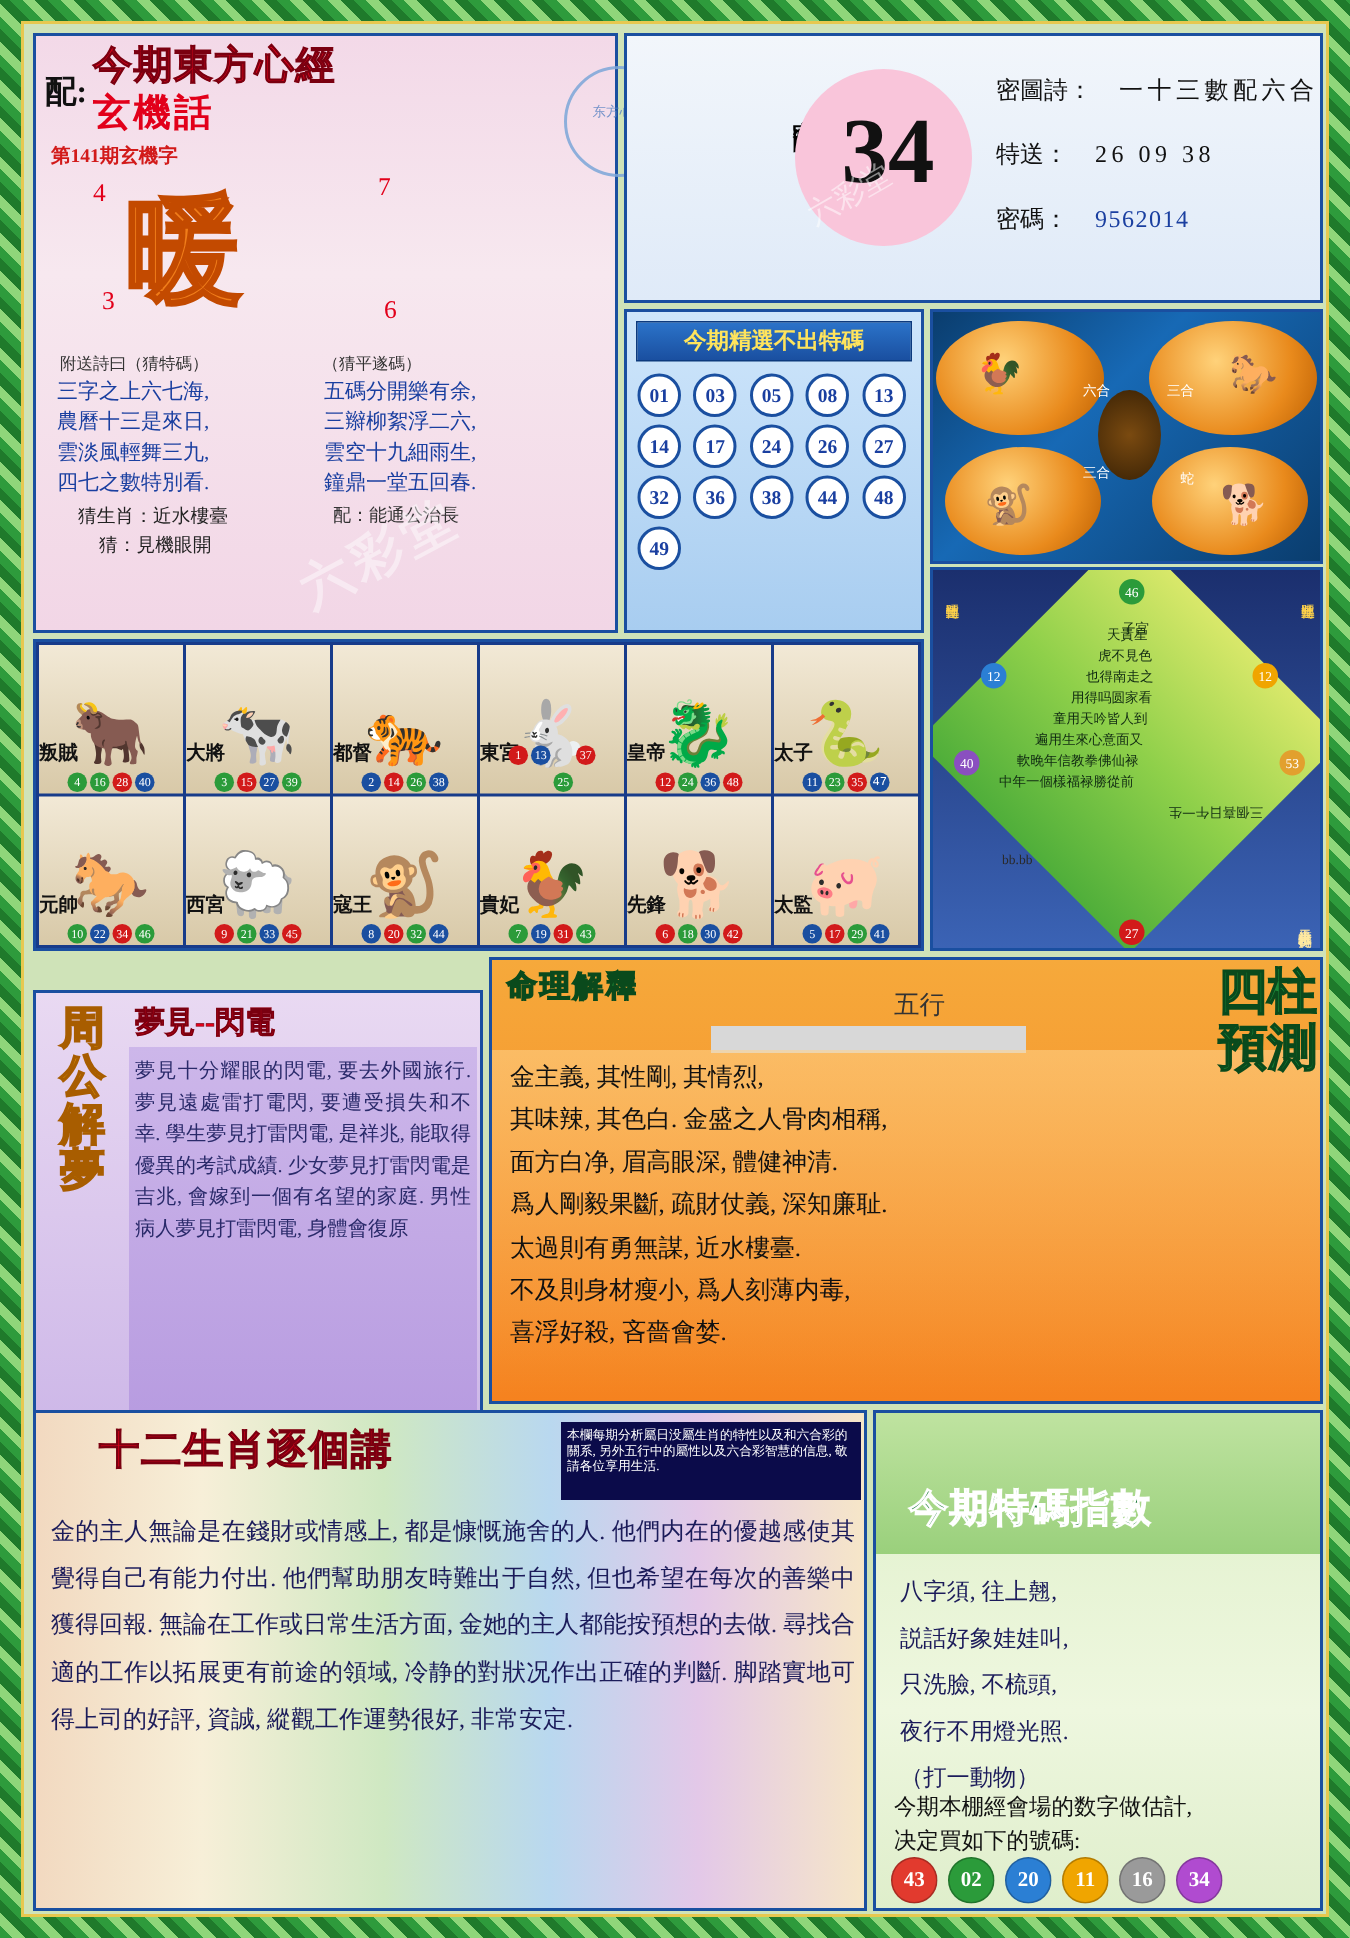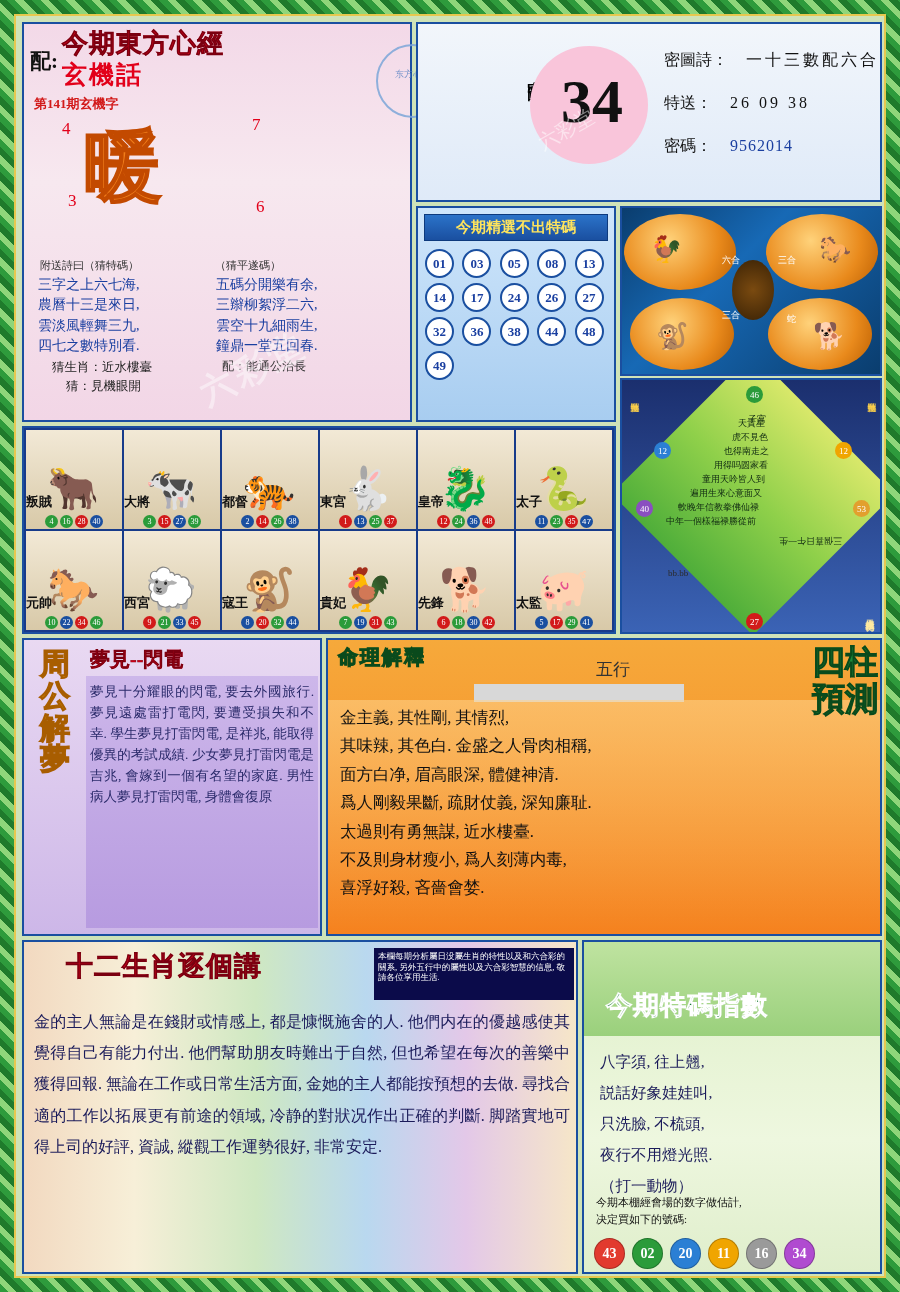--- a/index.html
+++ b/index.html
@@ -43,21 +43,21 @@
   .big-char {
     position:absolute; left:60px; top:2px;
     font-size:78px; color:#f07d1a; font-weight:bold;
     -webkit-text-stroke:2px #c34a00;
     font-family:"Liberation Serif", serif;
   }
   .num4 { position:absolute; left:38px; top:6px; font-size:17px; color:#e2001a; }
   .num7 { position:absolute; left:228px; top:2px; font-size:17px; color:#e2001a; }
   .num3 { position:absolute; left:44px; top:78px; font-size:17px; color:#e2001a; }
   .num6 { position:absolute; left:232px; top:84px; font-size:17px; color:#e2001a; }
-  .poem-head { display:flex; font-size:11px; color:#333; padding:2px 0 0 16px;margin-top:23px; }
+  .poem-head { display:flex; font-size:11px; color:#333; padding:2px 0 0 16px; }
   .poem-head span:first-child { width:175px; }
   .poem-cols { display:flex; padding:2px 0 0 14px; }
   .poem-col { width:178px; font-size:14px; color:#1a3fa0; line-height:1.45; }
   .poem-col.c2 { color:#1a3fa0; }
   .guess { font-size:12.5px; color:#222; padding:3px 0 0 28px; }
   .guess2 { font-size:12.5px; color:#222; padding:2px 0 0 42px; }
   .pei-bottom { font-size:12px; color:#333; padding-left:8px;}
   
   .stamp {
     position:absolute; left:352px; top:20px; width:74px; height:74px;
@@ -133,21 +133,21 @@
     position:absolute; left:31px; top:14px; width:200px; height:200px;
     background:linear-gradient(180deg,#d9e86a,#8fd04a 50%,#4fae3a);
     transform:rotate(45deg);
   }
   .dia-txt { position:absolute; left:0; top:0; width:262px; height:256px; }
   .dia-line { position:absolute; font-size:9px; color:#102a12; line-height:1.15; }
   .d-ball { position:absolute; width:17px; height:17px; border-radius:50%; display:flex; align-items:center; justify-content:center; font-size:9px; color:#fff; }
   .side-v { position:absolute; writing-mode:vertical-rl; font-size:9px; color:#ffd24a; }
   
   #dream {
-    left:6px; top:622px; width:300px; height:298px;
+    left:6px; top:644px; width:300px; height:298px;
     background:linear-gradient(180deg,#e9d9f2,#cdb7e8);
     border:2px solid #1a4fa0;
   }
   .dream-side {
     position:absolute; left:4px; top:8px; width:54px;
     font-size:30px; color:#f2a900; font-weight:bold; line-height:1.06;
     -webkit-text-stroke:1.2px #a85d00; text-align:center;
   }
   .dream-title { position:absolute; left:66px; top:6px; font-size:20px; color:#e2001a; font-weight:bold; -webkit-text-stroke:.4px #7a0010;}
   .dream-body {
@@ -193,21 +193,21 @@
   
   #zhishu {
     left:566px; top:924px; width:300px; height:334px;
     background:linear-gradient(180deg,#dff0c9,#eef7df 60%,#dfeecb);
     border:2px solid #1a4fa0; overflow:hidden;
   }
   .zs-head { position:absolute; left:0; top:0; width:100%; height:94px;
     background:linear-gradient(180deg,#bfe3a0,#9ad07c); }
   .zs-title { position:absolute; left:22px; top:46px; font-size:26px; font-weight:bold; color:#0c6f2c; -webkit-text-stroke:.8px #fff; letter-spacing:1px;}
   .zs-poem { position:absolute; left:16px; top:104px; font-size:15.5px; color:#1b1b5a; line-height:2.0; }
-  .zs-foot { position:absolute; left:12px; top:252px; font-size:11px; color:#111; line-height:1.5;}
+  .zs-foot { position:absolute; left:12px; top:252px; font-size:15px; color:#111; line-height:1.5;}
   .zs-balls { position:absolute; left:10px; top:296px; display:flex; gap:7px; }
   .zs-ball { width:31px; height:31px; border-radius:50%; display:flex; align-items:center; justify-content:center;
     font-size:14px; font-weight:bold; color:#fff; border:1px solid rgba(0,0,0,.25);}
   .wm {
     position:absolute; left:180px; top:330px; font-size:34px; color:rgba(255,255,255,.45);
     transform:rotate(-28deg); pointer-events:none; font-weight:bold; letter-spacing:4px;
   }
   .wm2 { position:absolute; left:520px; top:100px; font-size:20px; color:rgba(255,255,255,.5); transform:rotate(-30deg); pointer-events:none;}
 </style>
 </head>
@@ -357,21 +357,21 @@
             <span class="z-n" style="background: rgb(43, 155, 58);">26</span>
             <span class="z-n" style="background: rgb(26, 79, 160);">38</span>
           </div>
         </div>
         <div class="zcell">
           <span class="z-emoji">🐇</span>
           <span class="z-name">東宮</span>
           <div class="z-nums">
             <span class="z-n" style="background: rgb(210, 26, 26);">1</span>
             <span class="z-n" style="background: rgb(26, 79, 160);">13</span>
-            <span class="z-n" style="background: rgb(43, 155, 58);">25</span>
+            <span class="z-n" style="background: rgb(43, 155, 58); margin-top: 18px;">25</span>
             <span class="z-n" style="background: rgb(210, 26, 26);">37</span>
           </div>
         </div>
         <div class="zcell">
           <span class="z-emoji">🐉</span>
           <span class="z-name">皇帝</span>
           <div class="z-nums">
             <span class="z-n" style="background: rgb(210, 26, 26);">12</span>
             <span class="z-n" style="background: rgb(43, 155, 58);">24</span>
             <span class="z-n" style="background: rgb(26, 79, 160);">36</span>

